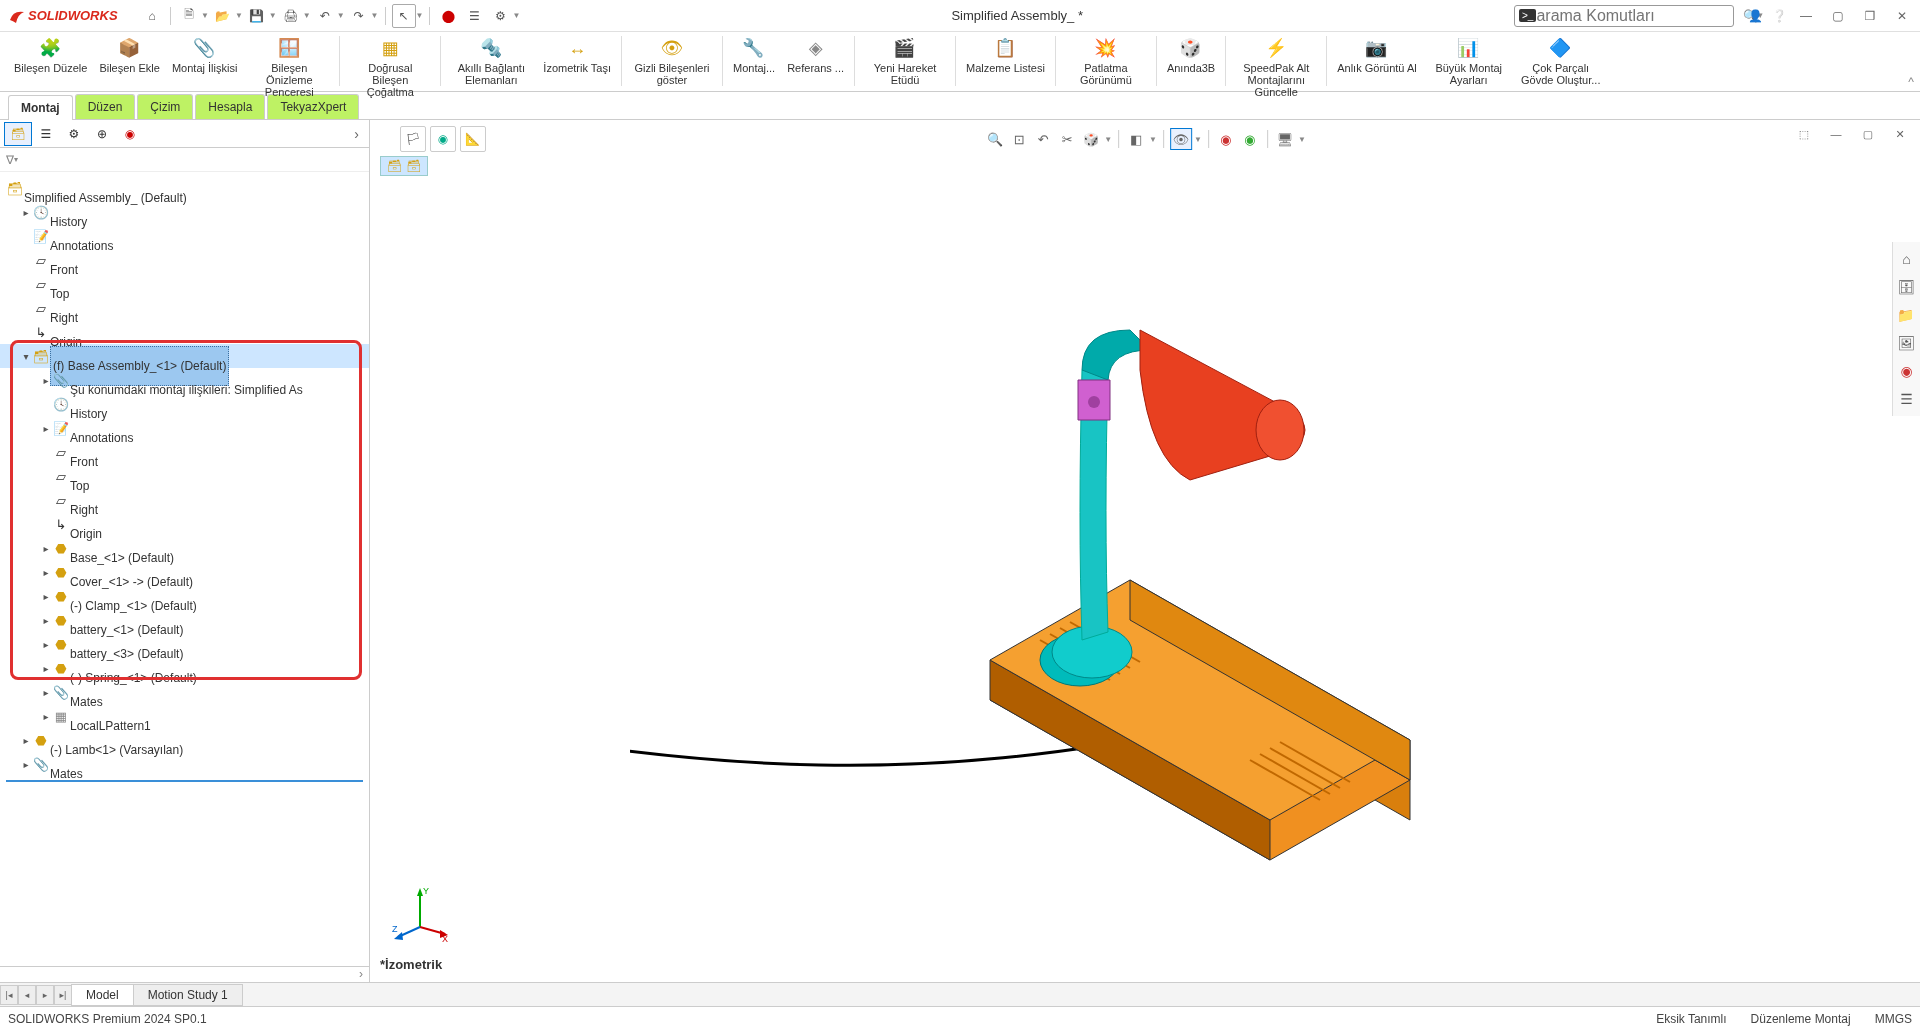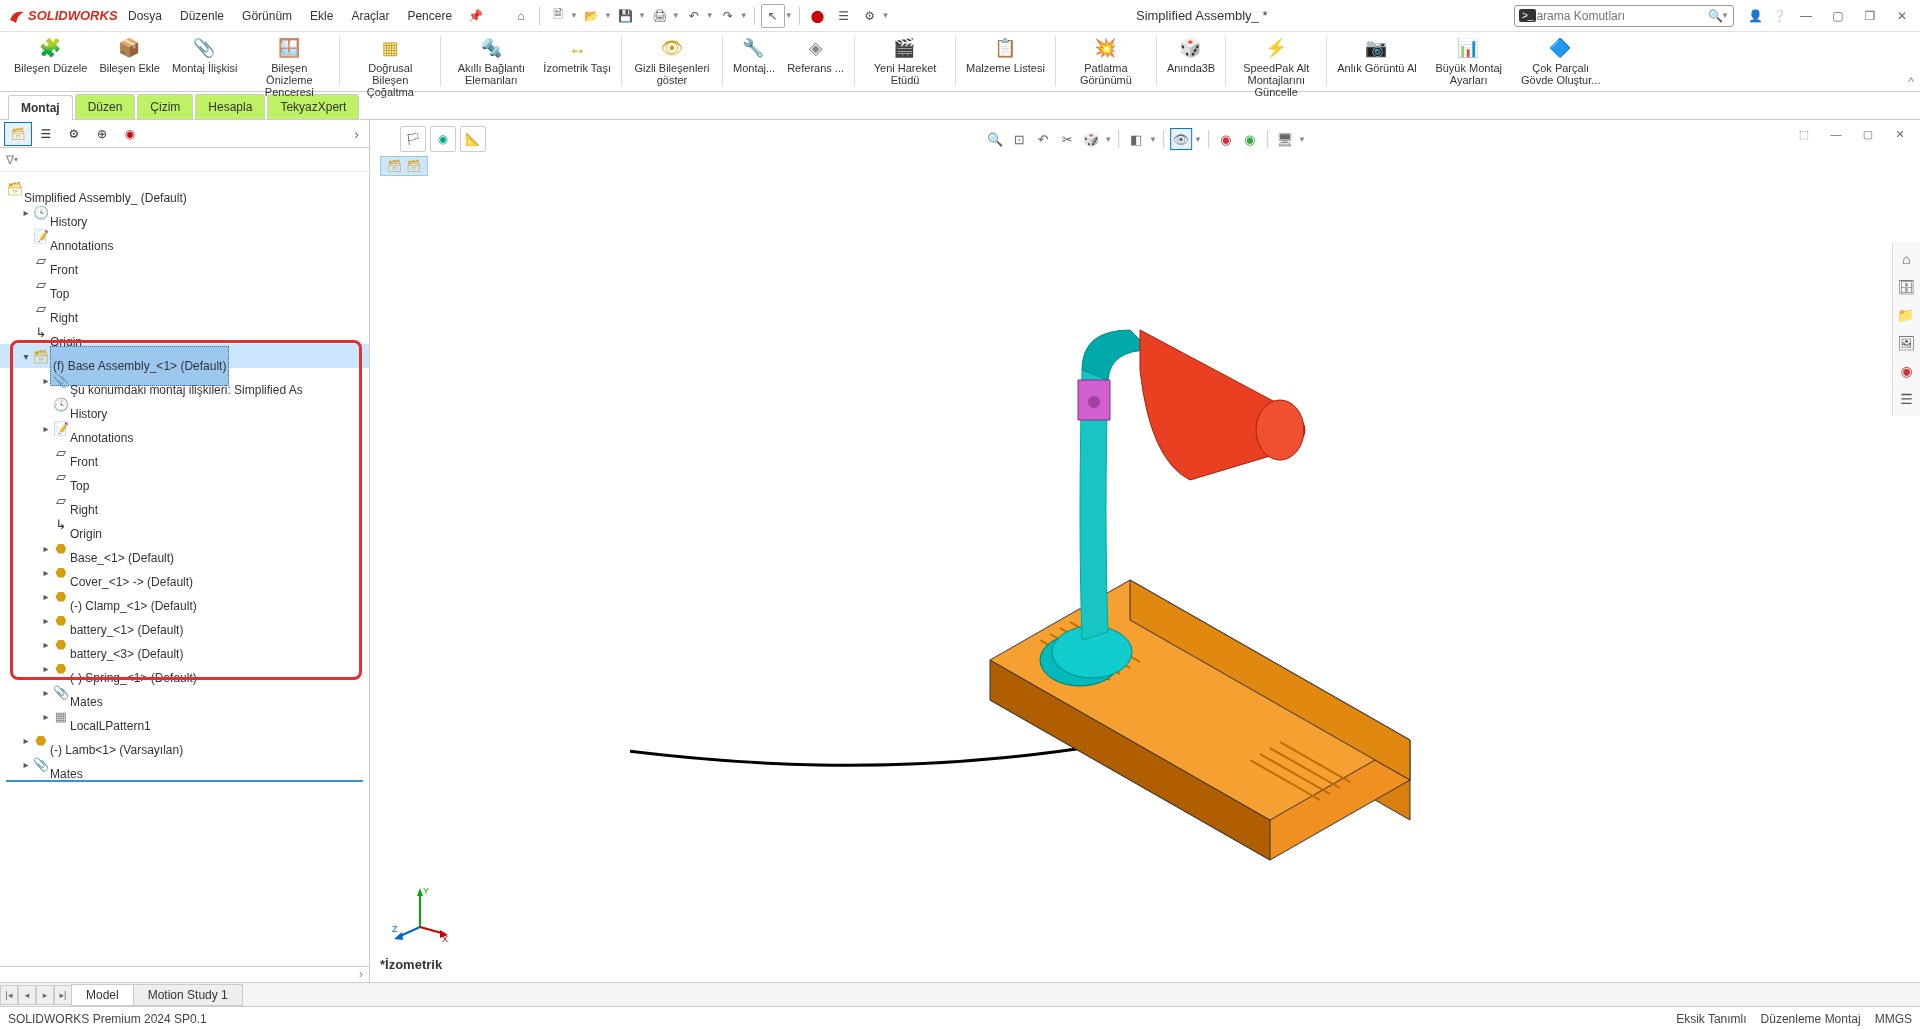--- a/index.html
+++ b/index.html
@@ -11,21 +11,21 @@
 .sw-logo-icon { color: #da291c; font-size: 16px; margin-right: 2px; }
 .menu-bar { display: flex; gap: 2px; }
 .menu-item { padding: 4px 8px; cursor: pointer; }
 .pin-icon { padding: 4px 6px; color: #888; }
 .title-toolbar { display: flex; gap: 2px; margin-left: 20px; align-items: center; }
 .tb-btn { width: 24px; height: 24px; display: flex; align-items: center; justify-content: center; cursor: pointer; border-radius: 2px; color: #555; }
 .tb-sep { width: 1px; height: 18px; background: #ccc; margin: 0 4px; }
 .tb-dropdown { font-size: 8px; color: #888; margin-left: -2px; }
 .doc-title { flex: 1; text-align: center; font-size: 13px; color: #333; }
 .search-box { width: 220px; height: 22px; border: 1px solid #999; border-radius: 3px; display: flex; align-items: center; padding: 0 4px; margin-right: 10px; }
-.search-box input { border: none; outline: none; flex: 1; font-size: 12px; background: transparent; }
+.search-box input { border: none; outline: none; flex: 1; font-size: 16px; background: transparent; }
 .win-controls { display: flex; gap: 4px; margin-right: 4px; }
 .win-btn { width: 28px; height: 24px; display: flex; align-items: center; justify-content: center; cursor: pointer; color: #666; }
 
 
 .ribbon { height: 60px; background: #fff; border-bottom: 1px solid #ccc; display: flex; align-items: flex-start; padding: 4px 8px 0 8px; position: relative; }
 .ribbon-group { display: flex; flex-direction: column; align-items: center; padding: 0 6px; cursor: pointer; text-align: center; }
 .ribbon-icon { width: 24px; height: 24px; display: flex; align-items: center; justify-content: center; font-size: 18px; }
 .ribbon-label { font-size: 11px; line-height: 12px; margin-top: 2px; color: #333; max-width: 80px; }
 .ribbon-sep { width: 1px; height: 50px; background: #ddd; margin: 0 4px; }
 .ribbon-collapse { position: absolute; right: 6px; bottom: 2px; color: #888; cursor: pointer; }
@@ -78,44 +78,35 @@
 
 
 .bottom-tabs { height: 24px; background: #f4f4f4; border-top: 1px solid #ccc; display: flex; align-items: center; }
 .bt-nav { display: flex; }
 .bt-nav-btn { width: 18px; height: 20px; border: 1px solid #ccc; background: #eee; display:flex; align-items:center; justify-content:center; font-size:9px; color:#666; cursor:pointer; }
 .bt-tab { padding: 3px 14px; border: 1px solid #ccc; background: #eee; cursor: pointer; font-size: 12px; margin-left:-1px; }
 .bt-tab.active { background: #fff; font-weight: normal; }
 
 
 .status-bar { height: 24px; background: #fff; border-top: 1px solid #ccc; display: flex; align-items: center; padding: 0 8px; font-size: 12px; color: #444; }
-.status-right { margin-left: auto; display: flex; gap: 14px; }
+.status-right { margin-left: auto; display: flex; gap: 24px; }
 
 svg { display: block; }
 </style>
 </head>
 <body>
 
 <div class="title-bar">
   <div class="sw-logo">
     <span class="sw-logo-icon">
       <svg width="18" height="18" viewBox="0 0 18 18">
           <path d="M2 13 Q5 3 16 5 Q10 7 8 16 Q5 14 2 13 Z" fill="#da291c"></path>
         </svg>
     </span>
     <span>SOLIDWORKS</span>
-  </div>
-  <div class="menu-bar">
-    <div class="menu-item">Dosya</div>
-    <div class="menu-item">Düzenle</div>
-    <div class="menu-item">Görünüm</div>
-    <div class="menu-item">Ekle</div>
-    <div class="menu-item">Araçlar</div>
-    <div class="menu-item">Pencere</div>
-    <div class="pin-icon">📌</div>
   </div>
   <div class="title-toolbar">
     <div class="tb-btn">⌂</div>
     <div class="tb-sep"></div>
     <div class="tb-btn">🗎</div>
       <span class="tb-dropdown">▼</span>
     <div class="tb-btn">📂</div>
       <span class="tb-dropdown">▼</span>
     <div class="tb-btn">💾</div>
       <span class="tb-dropdown">▼</span>

